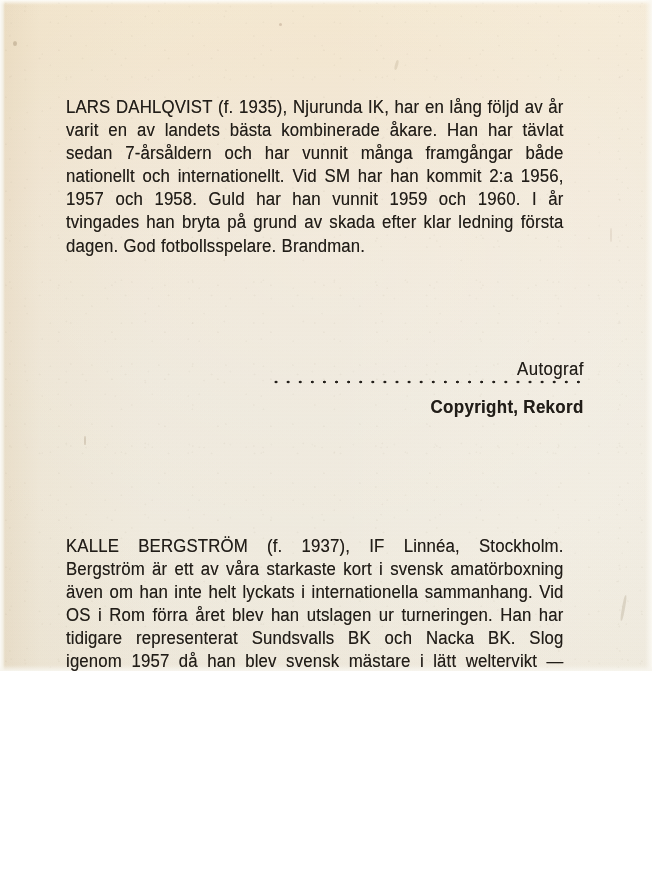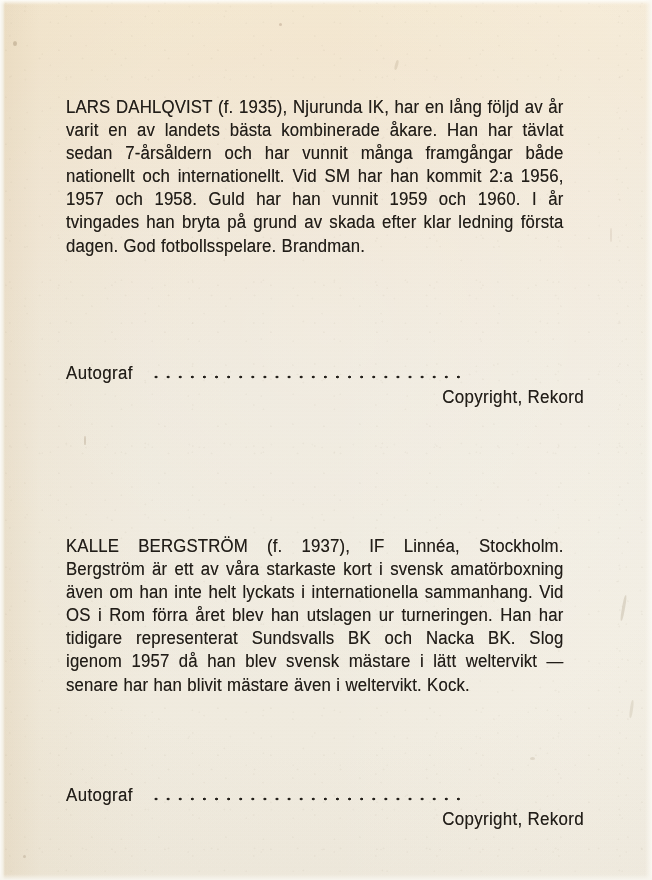--- a/index.html
+++ b/index.html
@@ -4,21 +4,21 @@
 <style>
   html, body {
     margin: 0;
     padding: 0;
     background: #ffffff;
   }
 
   #card {
     position: relative;
     width: 652px;
-    height: 880px;
+    height: 671px;
     overflow: hidden;
     background: #efe9da;
     font-family: "Liberation Sans", "DejaVu Sans", sans-serif;
     -webkit-font-smoothing: antialiased;
   }
 
   
   .paper-base {
     position: absolute;
     inset: 0;
@@ -153,20 +153,21 @@
     left: 66px;
     width: 521px;
   }
   #autograf-1 { top: 358px; }
   #autograf-2 { top: 780px; }
 
   .autograf-row {
     display: flex;
     align-items: flex-end;
     height: 26px;
+    flex-direction: column;
   }
   .autograf-label {
     color: #211d18;
     font-size: 17.6px;
     line-height: 22px;
     letter-spacing: 0.4px;
     transform: scaleX(0.96);
     transform-origin: left bottom;
     white-space: nowrap;
   }
@@ -175,23 +176,24 @@
     width: 317px;
     margin-left: 14px;
     margin-bottom: 5px;
     height: 4px;
     background-image: radial-gradient(circle, #24201b 1.25px, rgba(0,0,0,0) 1.6px);
     background-size: 12.1px 4px;
     background-repeat: repeat-x;
     background-position: left center;
   }
   .copyright-row {
-    margin-top: 2px;
+    margin-top: 12px;
     text-align: right;
     padding-right: 3px;
+    font-weight: bold;
   }
   .copyright-text {
     color: #211d18;
     font-size: 17.6px;
     line-height: 22px;
     letter-spacing: 0.3px;
     display: inline-block;
     transform: scaleX(0.965);
     transform-origin: right bottom;
     white-space: nowrap;

